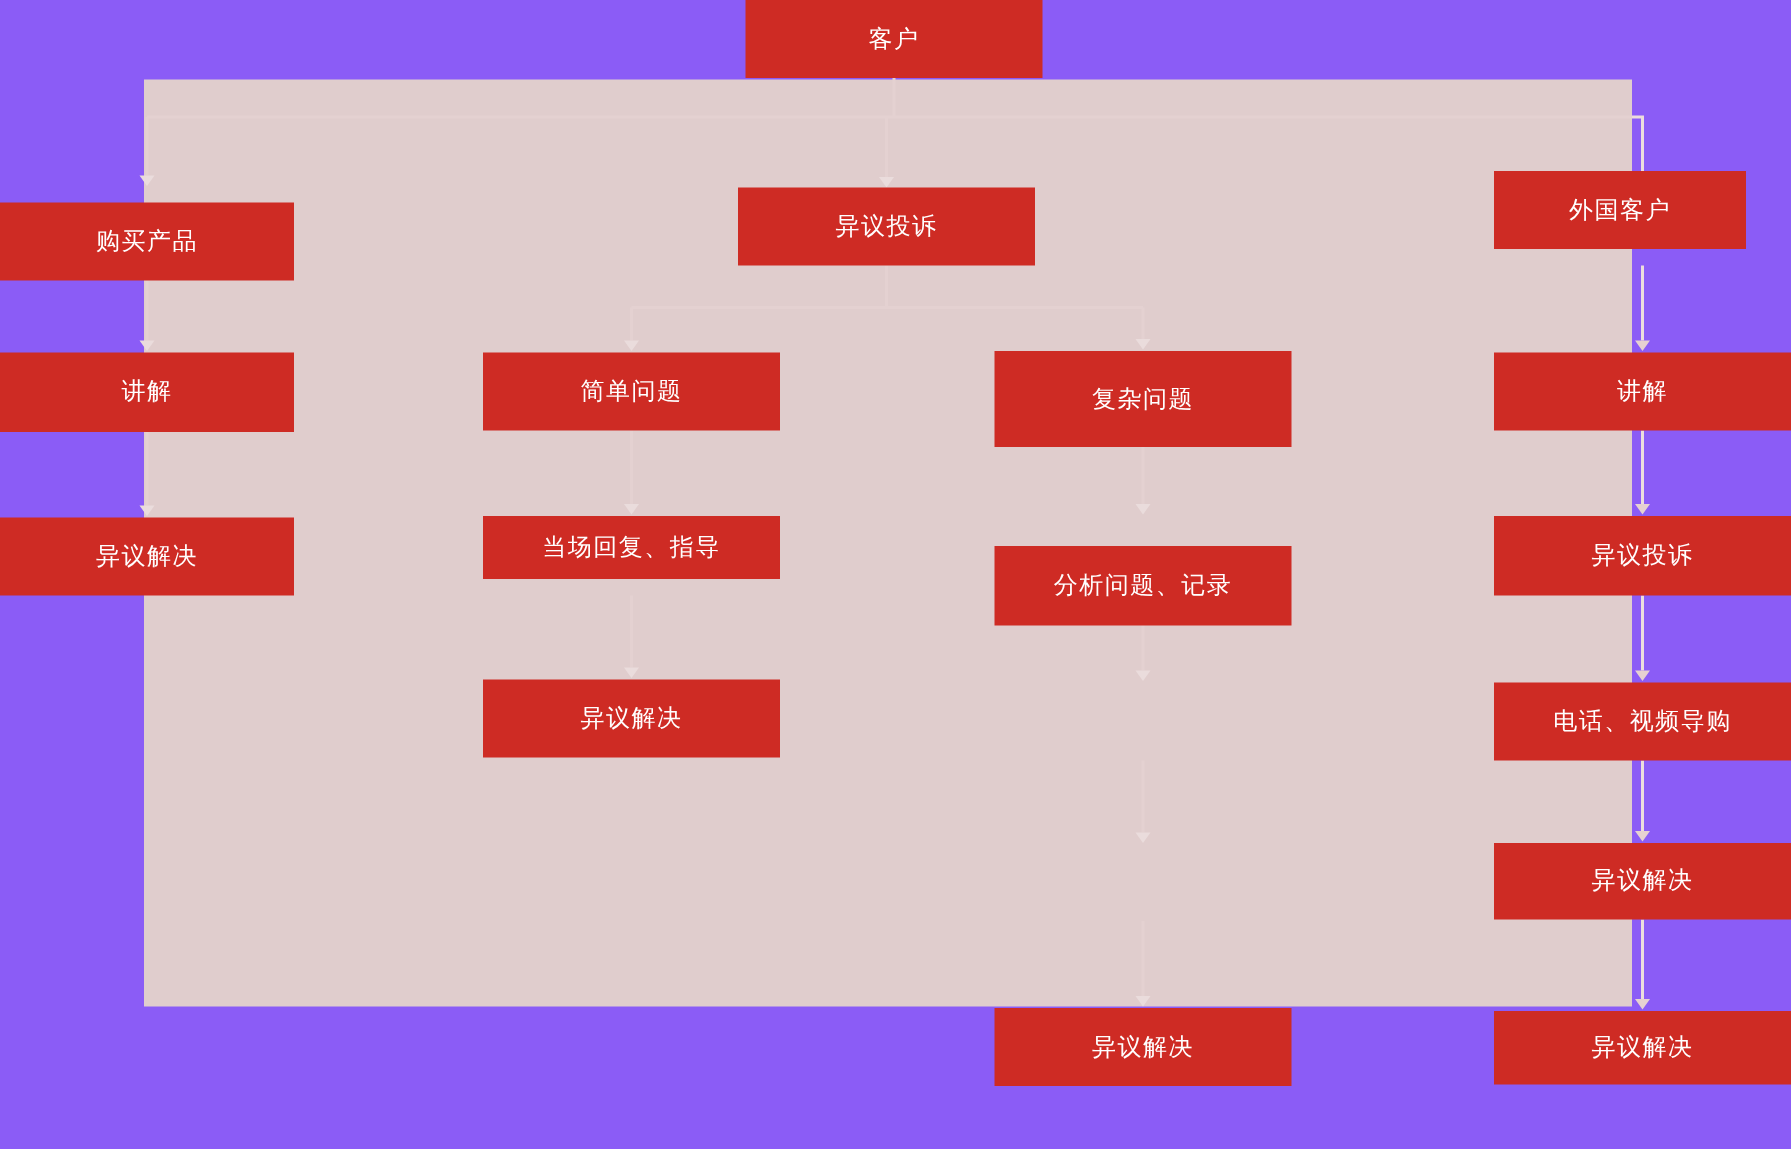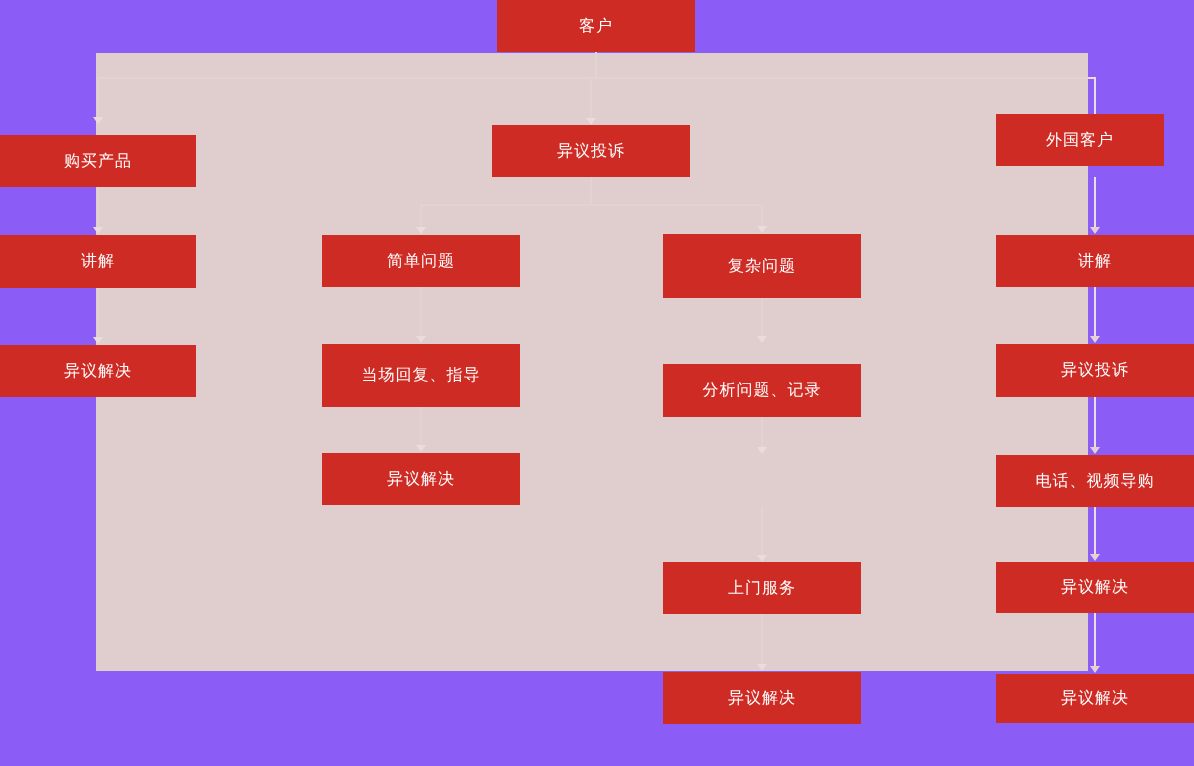--- a/index.html
+++ b/index.html
@@ -90,26 +90,25 @@
 
   <div class="node" style="left:497px;top:0px;width:198px;height:52px;">客户</div>
 
   <div class="node" style="left:0px;top:135px;width:196px;height:52px;">购买产品</div>
   <div class="node" style="left:0px;top:235px;width:196px;height:53px;">讲解</div>
   <div class="node" style="left:0px;top:345px;width:196px;height:52px;">异议解决</div>
 
   <div class="node" style="left:492px;top:125px;width:198px;height:52px;">异议投诉</div>
 
   <div class="node" style="left:322px;top:235px;width:198px;height:52px;">简单问题</div>
-  <div class="node" style="left:322px;top:344px;width:198px;height:63px;">当场回复、指导</div>
+  <div class="node" style="left:322px;top:344px;width:198px;height:42px;">当场回复、指导</div>
   <div class="node" style="left:322px;top:453px;width:198px;height:52px;">异议解决</div>
 
   <div class="node" style="left:663px;top:234px;width:198px;height:64px;">复杂问题</div>
   <div class="node" style="left:663px;top:344px;width:198px;height:53px;margin-top:20px;">分析问题、记录</div>
-  <div class="node" style="left:663px;top:562px;width:198px;height:52px;">上门服务</div>
   <div class="node" style="left:663px;top:672px;width:198px;height:52px;">异议解决</div>
 
   <div class="node" style="left:996px;top:114px;width:168px;height:52px;">外国客户</div>
   <div class="node" style="left:996px;top:235px;width:198px;height:52px;">讲解</div>
   <div class="node" style="left:996px;top:344px;width:198px;height:53px;">异议投诉</div>
   <div class="node" style="left:996px;top:455px;width:198px;height:52px;">电话、视频导购</div>
   <div class="node" style="left:996px;top:562px;width:198px;height:51px;">异议解决</div>
   <div class="node" style="left:996px;top:674px;width:198px;height:49px;">异议解决</div>
 
 </div>

